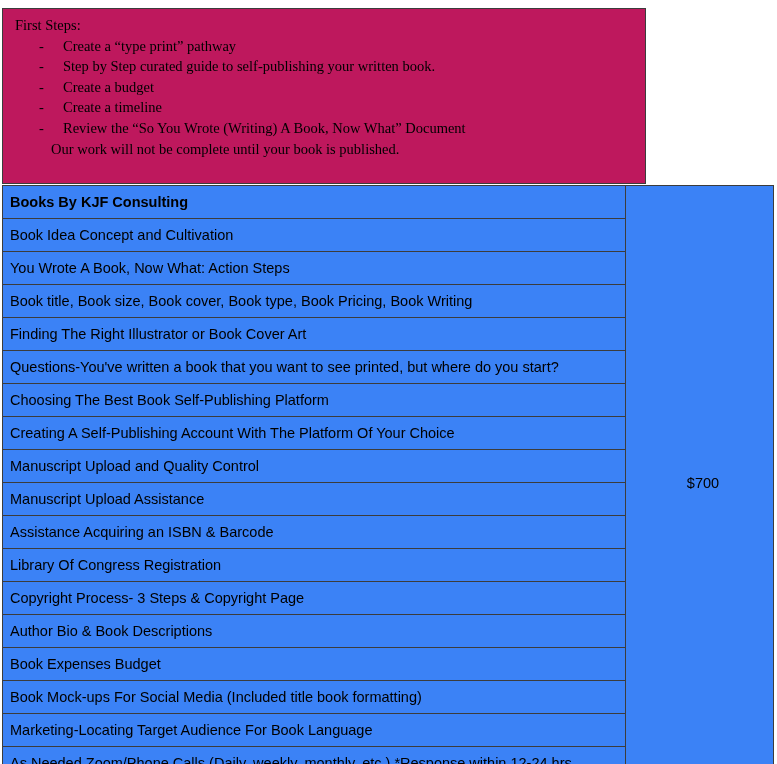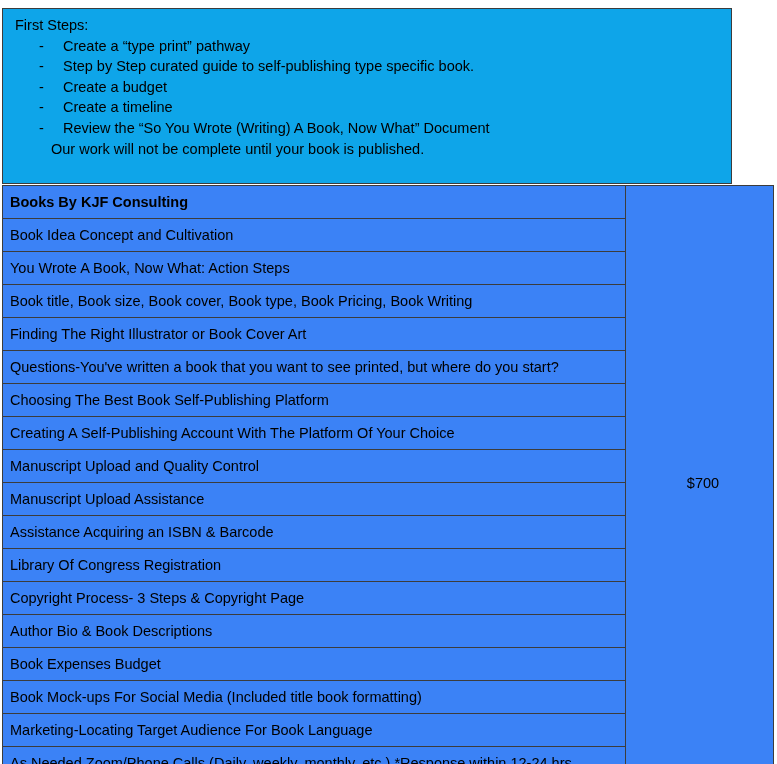--- a/index.html
+++ b/index.html
@@ -20,25 +20,26 @@
     width: 777px;
     height: 764px;
     box-sizing: border-box;
   }
 
   
   .intro-box {
     position: absolute;
     left: 2px;
     top: 8px;
-    width: 730px;
+    width: 644px;
     height: 176px;
     box-sizing: border-box;
     border: 1.6px solid #3c3c3c;
-    background: #0ea5e9;
+    background: #be185d;
+    font-family: Liberation Serif, serif;
   }
 
   .intro-inner {
     padding: 6px 6px 0 6px;
     font-size: 14.5px;
     line-height: 20.6px;
   }
 
   .intro-title {
     padding-left: 6px;
@@ -123,21 +124,21 @@
     <div class="intro-inner">
       <div class="intro-title">First Steps:</div>
 
       <div class="bullet-list">
         <div class="bullet-row">
           <span class="bullet-dash">-</span>
           <span class="bullet-text">Create a “type print” pathway</span>
         </div>
         <div class="bullet-row">
           <span class="bullet-dash">-</span>
-          <span class="bullet-text">Step by Step curated guide to self-publishing type specific book.</span>
+          <span class="bullet-text">Step by Step curated guide to self-publishing your written book.</span>
         </div>
         <div class="bullet-row">
           <span class="bullet-dash">-</span>
           <span class="bullet-text">Create a budget</span>
         </div>
         <div class="bullet-row">
           <span class="bullet-dash">-</span>
           <span class="bullet-text">Create a timeline</span>
         </div>
         <div class="bullet-row">

